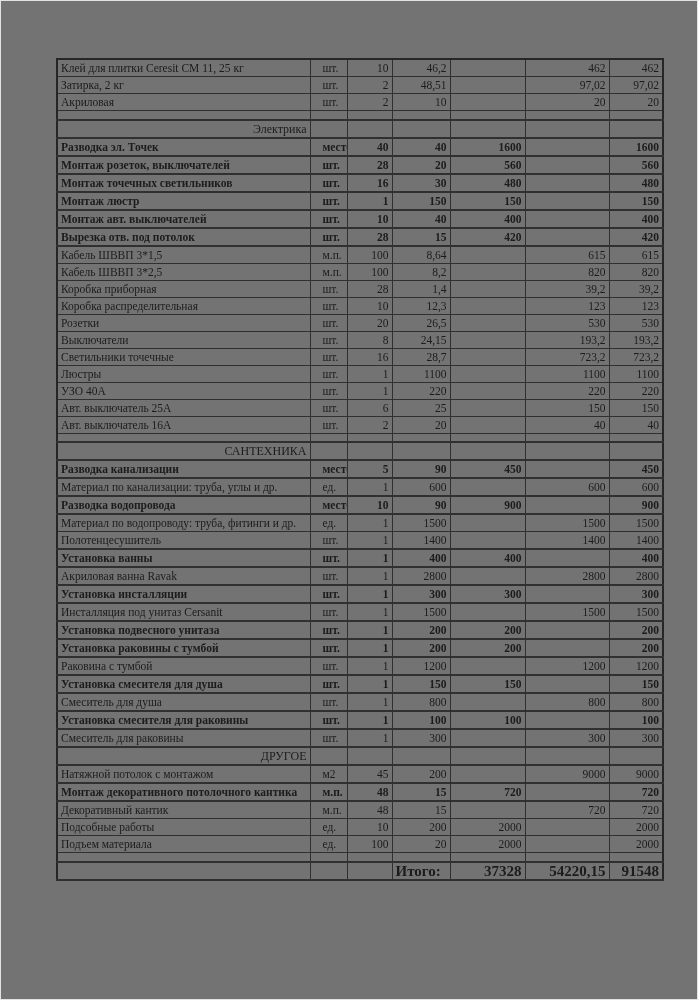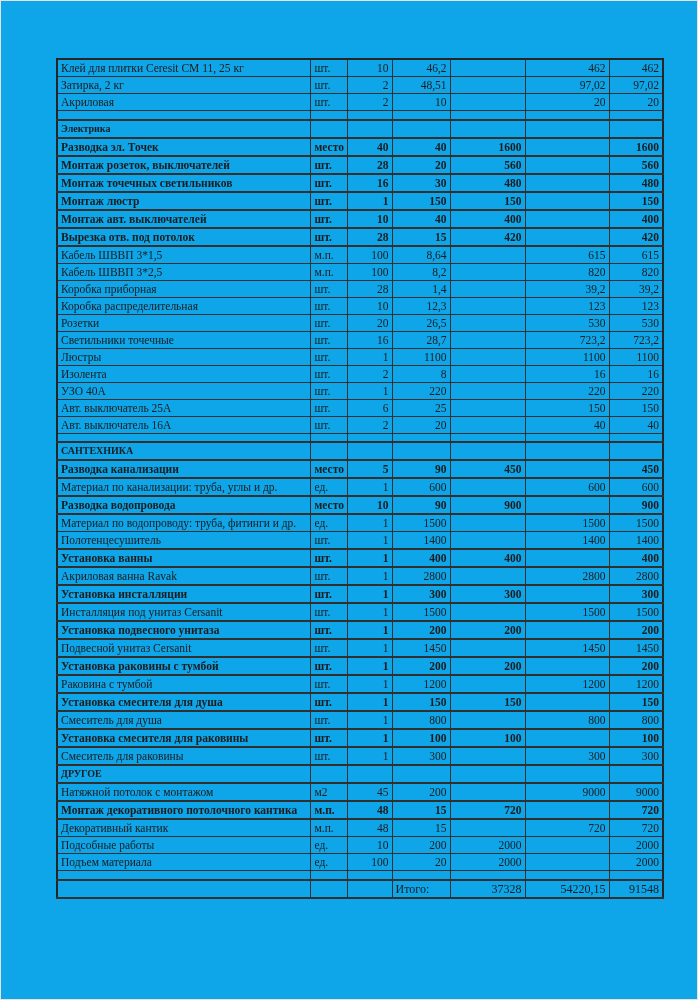--- a/index.html
+++ b/index.html
@@ -5,21 +5,21 @@
   * { box-sizing: border-box; }
   html, body { margin: 0; padding: 0; }
   body {
     width: 698px; height: 1000px;
     background: #ffffff;
     font-family: "Liberation Serif", "DejaVu Serif", serif;
   }
   .page {
     position: relative;
     width: 698px; height: 1000px;
-    background: #0ea5e9;
+    background: #737373;
     border: 1px solid #e3e3e3;
     overflow: hidden;
   }
   table.estimate {
     position: absolute;
     left: 55px; top: 57px;
     width: 606px;
     border-collapse: collapse;
     table-layout: fixed;
     color: #1c1c1c;
@@ -28,46 +28,46 @@
   td {
     border: 1px solid #303030;
     padding: 1px 3px;
     font-size: 11.5px;
     line-height: 14px;
     white-space: nowrap;
     overflow: hidden;
     vertical-align: middle;
   }
   .c-name  { text-align: left; }
-  .c-unit  { text-align: left; padding-left: 4px; }
+  .c-unit  { text-align: left; padding-left: 12px; }
   .c-qty, .c-price, .c-work, .c-mat, .c-total { text-align: right; }
 
   tr.row-item_bold td {
     font-weight: bold;
     border-top-width: 2px;
     border-bottom-width: 2px;
   }
   tr.row-section td {
     border-top-width: 2px;
     border-bottom-width: 2px;
   }
   tr.row-section .c-name {
-    font-weight: bold;
-    text-align: left;
-    font-size: 10px;
+    font-weight: normal;
+    text-align: right;
+    font-size: 12px;
   }
   tr.row-empty td {
     height: 9px;
     padding: 0 3px;
     font-size: 2px;
     line-height: 2px;
   }
   tr.row-total td {
-    font-weight: normal;
-    font-size: 12px;
+    font-weight: bold;
+    font-size: 15px;
     border-top-width: 2px;
     border-bottom-width: 2px;
   }
   tr.row-total .c-price { text-align: left; }
 </style>
 </head>
 <body>
 
 <div class="page">
   <table class="estimate">
@@ -219,45 +219,45 @@
         <tr class="row-item">
           <td class="c-name">Розетки</td>
           <td class="c-unit">шт.</td>
           <td class="c-qty">20</td>
           <td class="c-price">26,5</td>
           <td class="c-work">&nbsp;</td>
           <td class="c-mat">530</td>
           <td class="c-total">530</td>
         </tr>
         <tr class="row-item">
+          <td class="c-name">Выключатели</td>
+          <td class="c-unit">шт.</td>
+          <td class="c-qty">8</td>
+          <td class="c-price">24,15</td>
+          <td class="c-work">&nbsp;</td>
+          <td class="c-mat">193,2</td>
+          <td class="c-total">193,2</td>
+        </tr>
+        <tr class="row-item">
           <td class="c-name">Светильники точечные</td>
           <td class="c-unit">шт.</td>
           <td class="c-qty">16</td>
           <td class="c-price">28,7</td>
           <td class="c-work">&nbsp;</td>
           <td class="c-mat">723,2</td>
           <td class="c-total">723,2</td>
         </tr>
         <tr class="row-item">
           <td class="c-name">Люстры</td>
           <td class="c-unit">шт.</td>
           <td class="c-qty">1</td>
           <td class="c-price">1100</td>
           <td class="c-work">&nbsp;</td>
           <td class="c-mat">1100</td>
           <td class="c-total">1100</td>
-        </tr>
-        <tr class="row-item">
-          <td class="c-name">Изолента</td>
-          <td class="c-unit">шт.</td>
-          <td class="c-qty">2</td>
-          <td class="c-price">8</td>
-          <td class="c-work">&nbsp;</td>
-          <td class="c-mat">16</td>
-          <td class="c-total">16</td>
         </tr>
         <tr class="row-item">
           <td class="c-name">УЗО 40А</td>
           <td class="c-unit">шт.</td>
           <td class="c-qty">1</td>
           <td class="c-price">220</td>
           <td class="c-work">&nbsp;</td>
           <td class="c-mat">220</td>
           <td class="c-total">220</td>
         </tr>
@@ -380,29 +380,20 @@
         </tr>
         <tr class="row-item_bold">
           <td class="c-name">Установка подвесного унитаза</td>
           <td class="c-unit">шт.</td>
           <td class="c-qty">1</td>
           <td class="c-price">200</td>
           <td class="c-work">200</td>
           <td class="c-mat">&nbsp;</td>
           <td class="c-total">200</td>
         </tr>
-        <tr class="row-item">
-          <td class="c-name">Подвесной унитаз Cersanit</td>
-          <td class="c-unit">шт.</td>
-          <td class="c-qty">1</td>
-          <td class="c-price">1450</td>
-          <td class="c-work">&nbsp;</td>
-          <td class="c-mat">1450</td>
-          <td class="c-total">1450</td>
-        </tr>
         <tr class="row-item_bold">
           <td class="c-name">Установка раковины с тумбой</td>
           <td class="c-unit">шт.</td>
           <td class="c-qty">1</td>
           <td class="c-price">200</td>
           <td class="c-work">200</td>
           <td class="c-mat">&nbsp;</td>
           <td class="c-total">200</td>
         </tr>
         <tr class="row-item">

